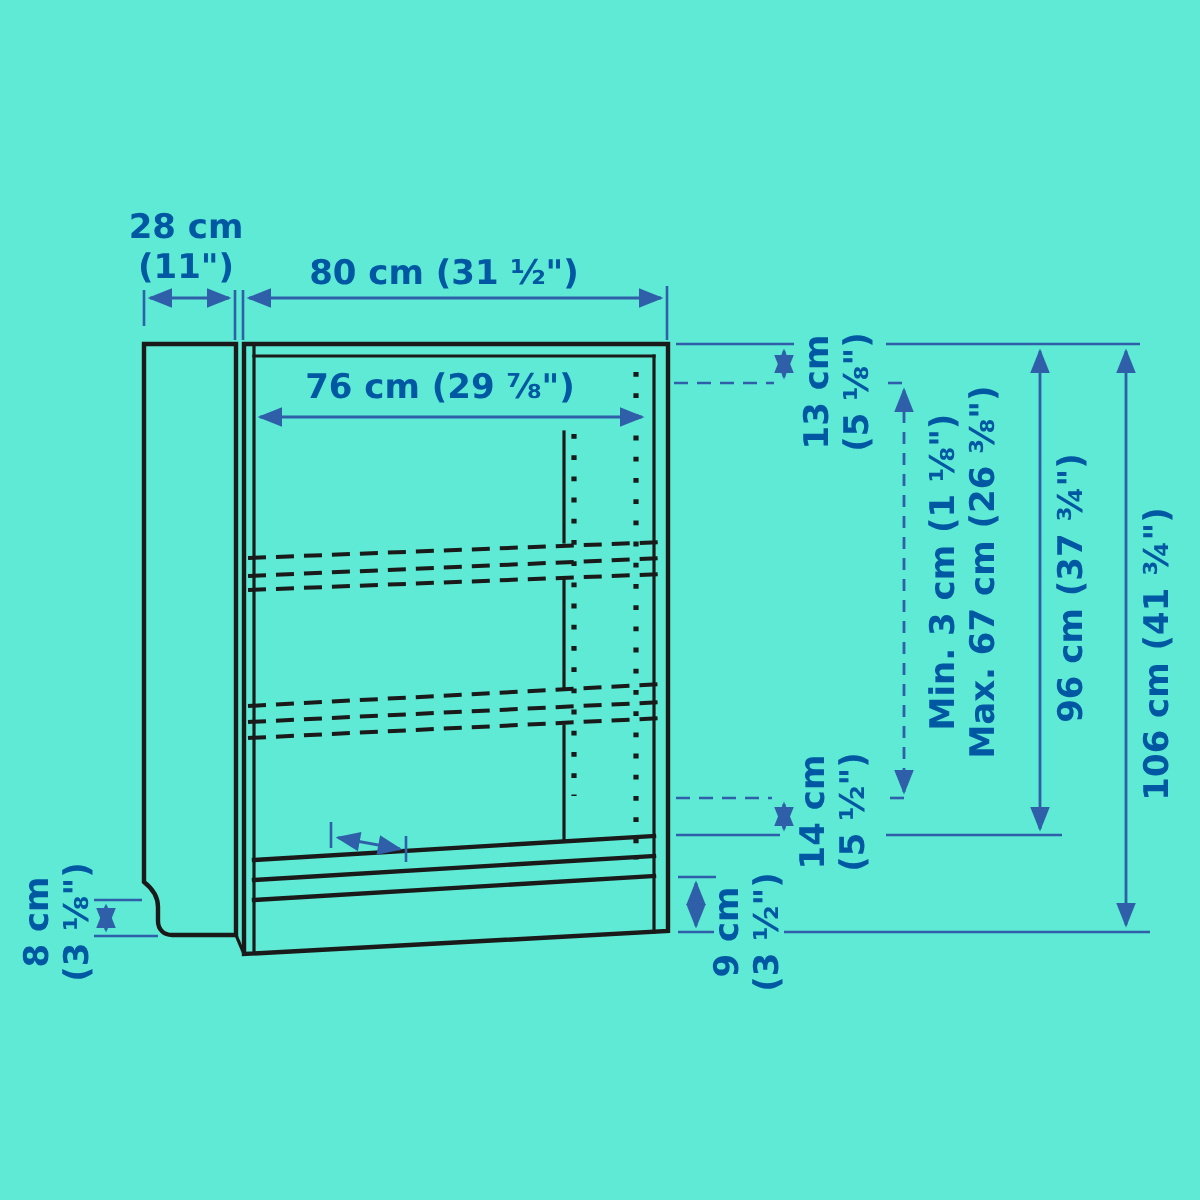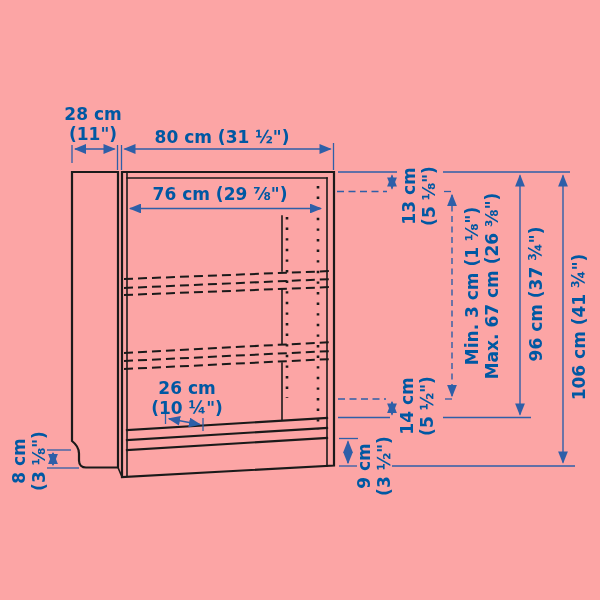--- a/index.html
+++ b/index.html
@@ -1,19 +1,19 @@
 <!DOCTYPE html>
 <html><head>
 <meta charset="utf-8">
 <style>
   html,body{margin:0;padding:0;background:#ffffff;}
   #canvas{
     position:relative;
     width:600px;height:600px;
-    background:#fca5a5;
+    background:#5eead4;
     overflow:hidden;
     font-family:"DejaVu Sans","Liberation Sans",sans-serif;
   }
   #lineart{position:absolute;left:0;top:0;}
   .lbl{
     position:absolute;
     transform:translate(-50%,-50%);
     color:#0058a3;
     font-weight:bold;
     font-size:17px;
@@ -126,24 +126,20 @@
   </div>
 
   <div class="lbl" style="left:222px; top:137px;">
     <span>80 cm (31 ½")</span>
   </div>
 
   <div class="lbl" style="left:220px; top:194px;">
     <span>76 cm (29 ⅞")</span>
   </div>
 
-  <div class="lbl" style="left:187px; top:398px;">
-    <span>26 cm</span>
-    <span>(10 ¼")</span>
-  </div>
 
   <div class="lbl rot" style="left:419px; top:196px;">
     <span>13 cm</span>
     <span>(5 ⅛")</span>
   </div>
 
   <div class="lbl rot" style="left:482px; top:286px;">
     <span>Min. 3 cm (1 ⅛")</span>
     <span>Max. 67 cm (26 ⅜")</span>
   </div>

